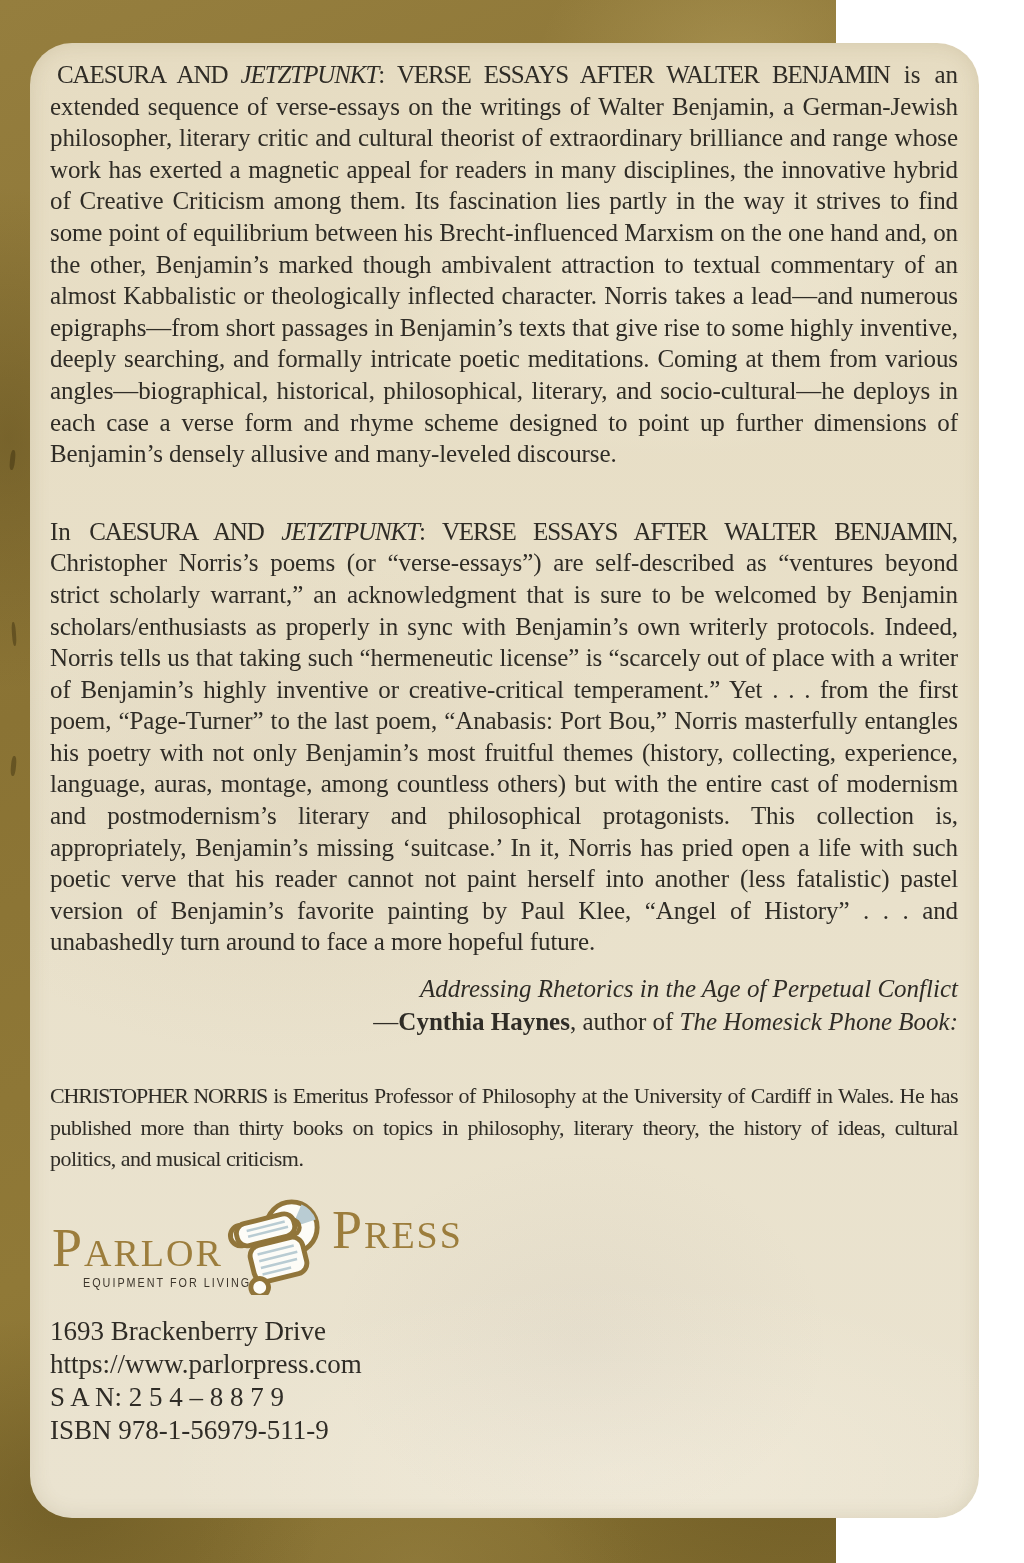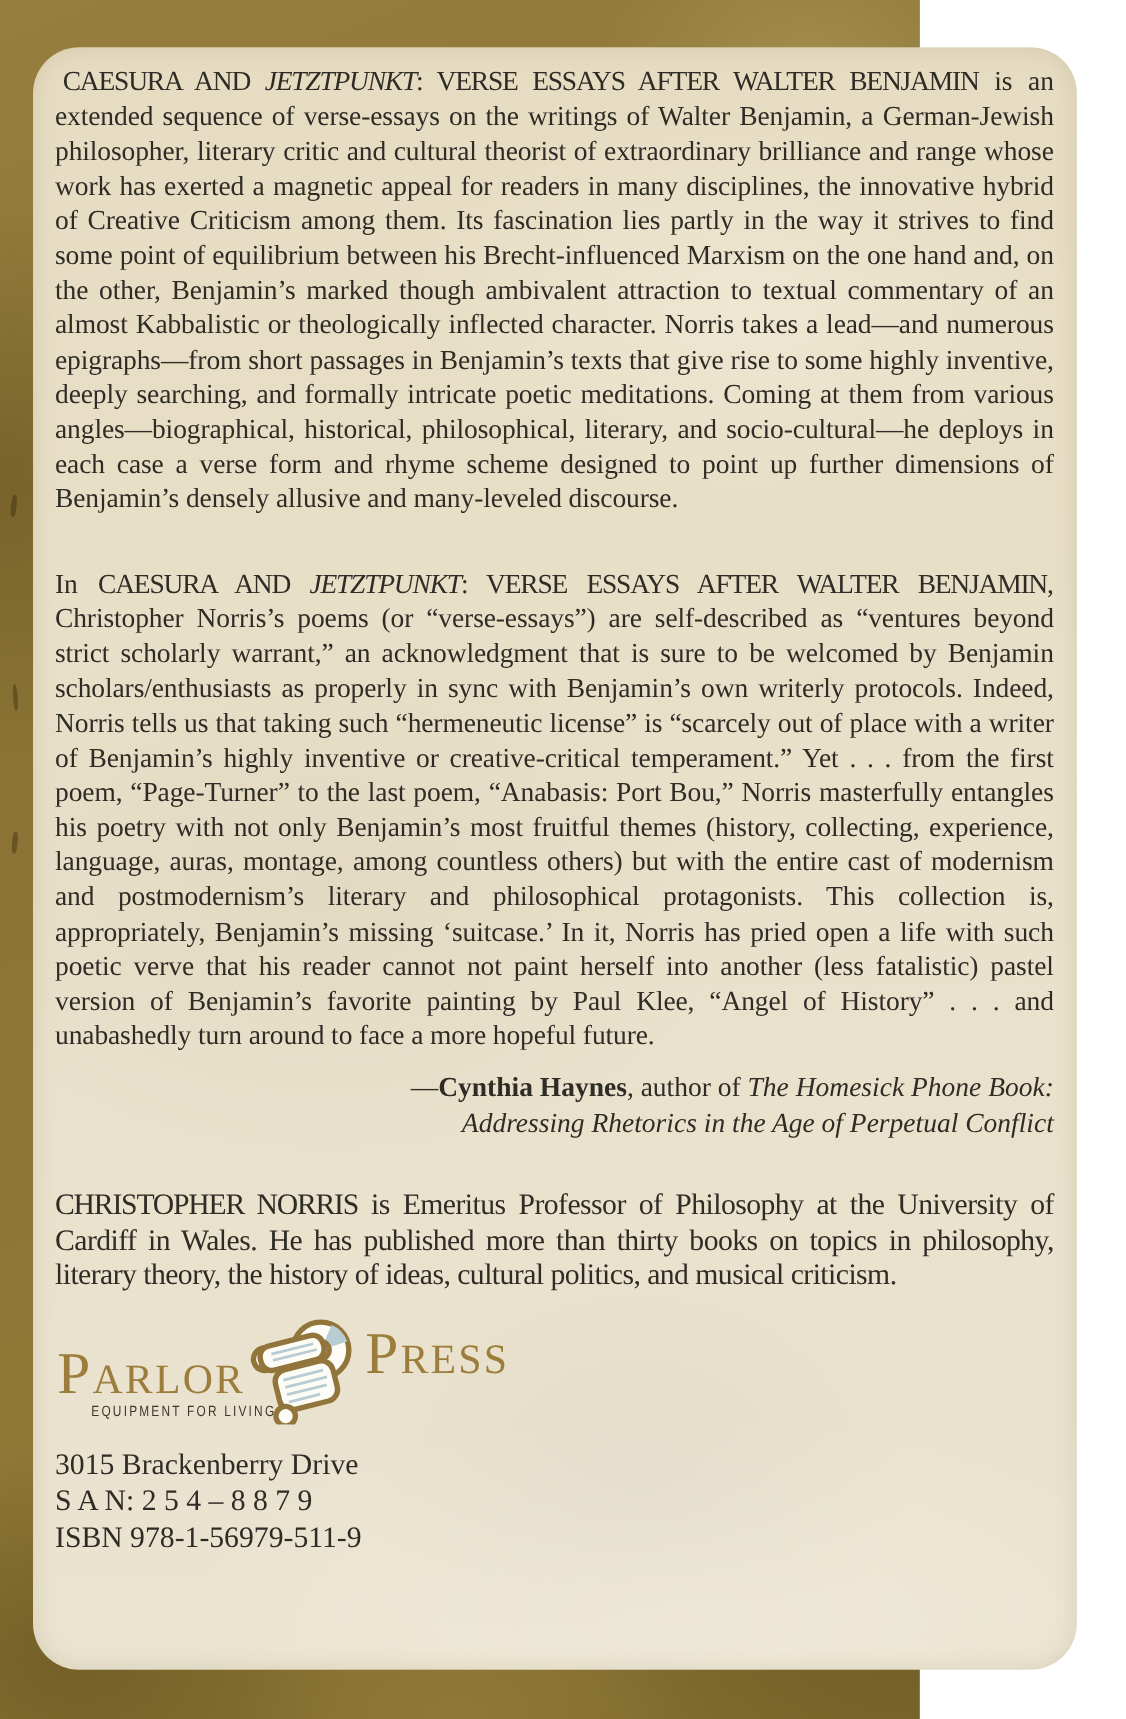--- a/index.html
+++ b/index.html
@@ -39,21 +39,21 @@
   p.blurb.first{text-indent:7px;}
   p.blurb.second{margin-top:46px;}
 
   .seg-i{font-style:italic;}
   .seg-b{font-weight:700;}
   .seg-caps{letter-spacing:-1.1px;}
   .seg-caps-i{font-style:italic;letter-spacing:-1.1px;}
 
   .attribution{margin-top:14px;text-align:right;font-size:25px;line-height:33px;}
 
-  p.bio{margin:42px 0 0 0;font-size:27px;line-height:31.6px;text-align:justify;
+  p.bio{margin:42px 0 0 0;font-size:22px;line-height:31.6px;text-align:justify;
         letter-spacing:-0.5px;}
 
   .logo-row{position:relative;margin-top:24px;height:102px;}
   .logo-word{position:absolute;font-variant:small-caps;font-size:54px;line-height:54px;
              color:#9c7d3c;letter-spacing:2px;}
   .logo-word.parlor{left:2px;top:22px;}
   .logo-word.press{left:282px;top:4px;}
   .logo-mark{position:absolute;left:176px;top:-2px;width:98px;height:98px;}
   .logo-tagline{position:absolute;left:33px;top:76px;
     font-family:"Liberation Sans","DejaVu Sans",sans-serif;
@@ -77,22 +77,22 @@
   <span class="speck s3"></span>
 
   <div class="panel">
     <div class="content">
 
       <p class="blurb first"><span class="seg-caps">CAESURA AND </span><span class="seg-caps-i">JETZTPUNKT</span><span class="seg-caps">: VERSE ESSAYS AFTER WALTER BENJAMIN</span><span> is an extended sequence of verse-essays on the writings of Walter Benjamin, a German-Jewish philosopher, literary critic and cultural theorist of extraordinary brilliance and range whose work has exerted a magnetic appeal for readers in many disciplines, the innovative hybrid of Creative Criticism among them. Its fascination lies partly in the way it strives to find some point of equilibrium between his Brecht-influenced Marxism on the one hand and, on the other, Benjamin’s marked though ambivalent attraction to textual commentary of an almost Kabbalistic or theologically inflected character. Norris takes a lead—and numerous epigraphs—from short passages in Benjamin’s texts that give rise to some highly inventive, deeply searching, and formally intricate poetic meditations. Coming at them from various angles—biographical, historical, philosophical, literary, and socio-cultural—he deploys in each case a verse form and rhyme scheme designed to point up further dimensions of Benjamin’s densely allusive and many-leveled discourse.</span></p>
 
       <p class="blurb second"><span>In </span><span class="seg-caps">CAESURA AND </span><span class="seg-caps-i">JETZTPUNKT</span><span class="seg-caps">: VERSE ESSAYS AFTER WALTER BENJAMIN</span><span>, Christopher Norris’s poems (or “verse-essays”) are self-described as “ventures beyond strict scholarly warrant,” an acknowledgment that is sure to be welcomed by Benjamin scholars/enthusiasts as properly in sync with Benjamin’s own writerly protocols. Indeed, Norris tells us that taking such “hermeneutic license” is “scarcely out of place with a writer of Benjamin’s highly inventive or creative-critical temperament.” Yet . . . from the first poem, “Page-Turner” to the last poem, “Anabasis: Port Bou,” Norris masterfully entangles his poetry with not only Benjamin’s most fruitful themes (history, collecting, experience, language, auras, montage, among countless others) but with the entire cast of modernism and postmodernism’s literary and philosophical protagonists. This collection is, appropriately, Benjamin’s missing ‘suitcase.’ In it, Norris has pried open a life with such poetic verve that his reader cannot not paint herself into another (less fatalistic) pastel version of Benjamin’s favorite painting by Paul Klee, “Angel of History” . . . and unabashedly turn around to face a more hopeful future.</span></p>
 
       <div class="attribution">
+        <div><span class="seg-i">Addressing Rhetorics in the Age of Perpetual Conflict</span></div>
         <div><span>—</span><span class="seg-b">Cynthia Haynes</span><span>, author of </span><span class="seg-i">The Homesick Phone Book:</span></div>
-        <div><span class="seg-i">Addressing Rhetorics in the Age of Perpetual Conflict</span></div>
       </div>
 
       <p class="bio"><span class="seg-caps">CHRISTOPHER NORRIS</span><span> is Emeritus Professor of Philosophy at the University of Cardiff in Wales. He has published more than thirty books on topics in philosophy, literary theory, the history of ideas, cultural politics, and musical criticism.</span></p>
 
       <div class="logo-row">
         <span class="logo-word parlor">Parlor</span>
 
         <span class="logo-mark">
           <svg viewBox="0 0 100 100" width="98" height="98" aria-hidden="true">
             <circle cx="67" cy="31" r="26" fill="#fdfcf7" stroke="#91753a" stroke-width="5"></circle>
@@ -108,20 +108,21 @@
             </g>
           </svg>
         </span>
 
         <span class="logo-word press">Press</span>
 
         <span class="logo-tagline">EQUIPMENT FOR LIVING</span>
       </div>
 
       <div class="imprint">
-        <div>3015 Brackenberry Drive</div>
+        <div>1693 Brackenberry Drive</div>
+        <div>https://www.parlorpress.com</div>
         <div>S A N: 2 5 4 – 8 8 7 9</div>
         <div>ISBN 978-1-56979-511-9</div>
       </div>
 
     </div>
   </div>
 </div>
 
 </body></html>

